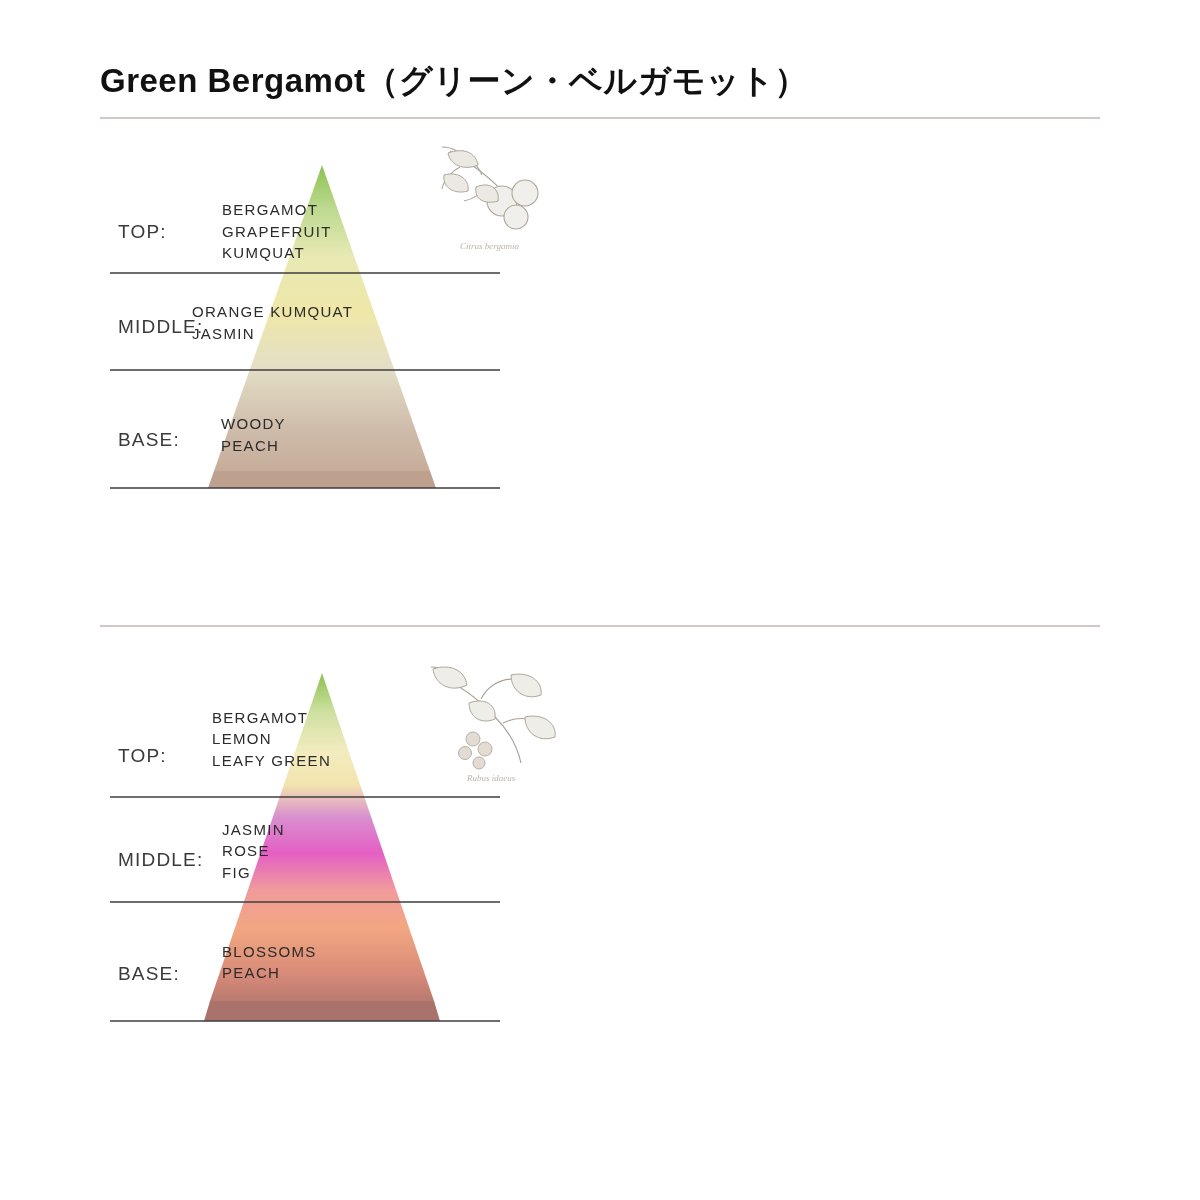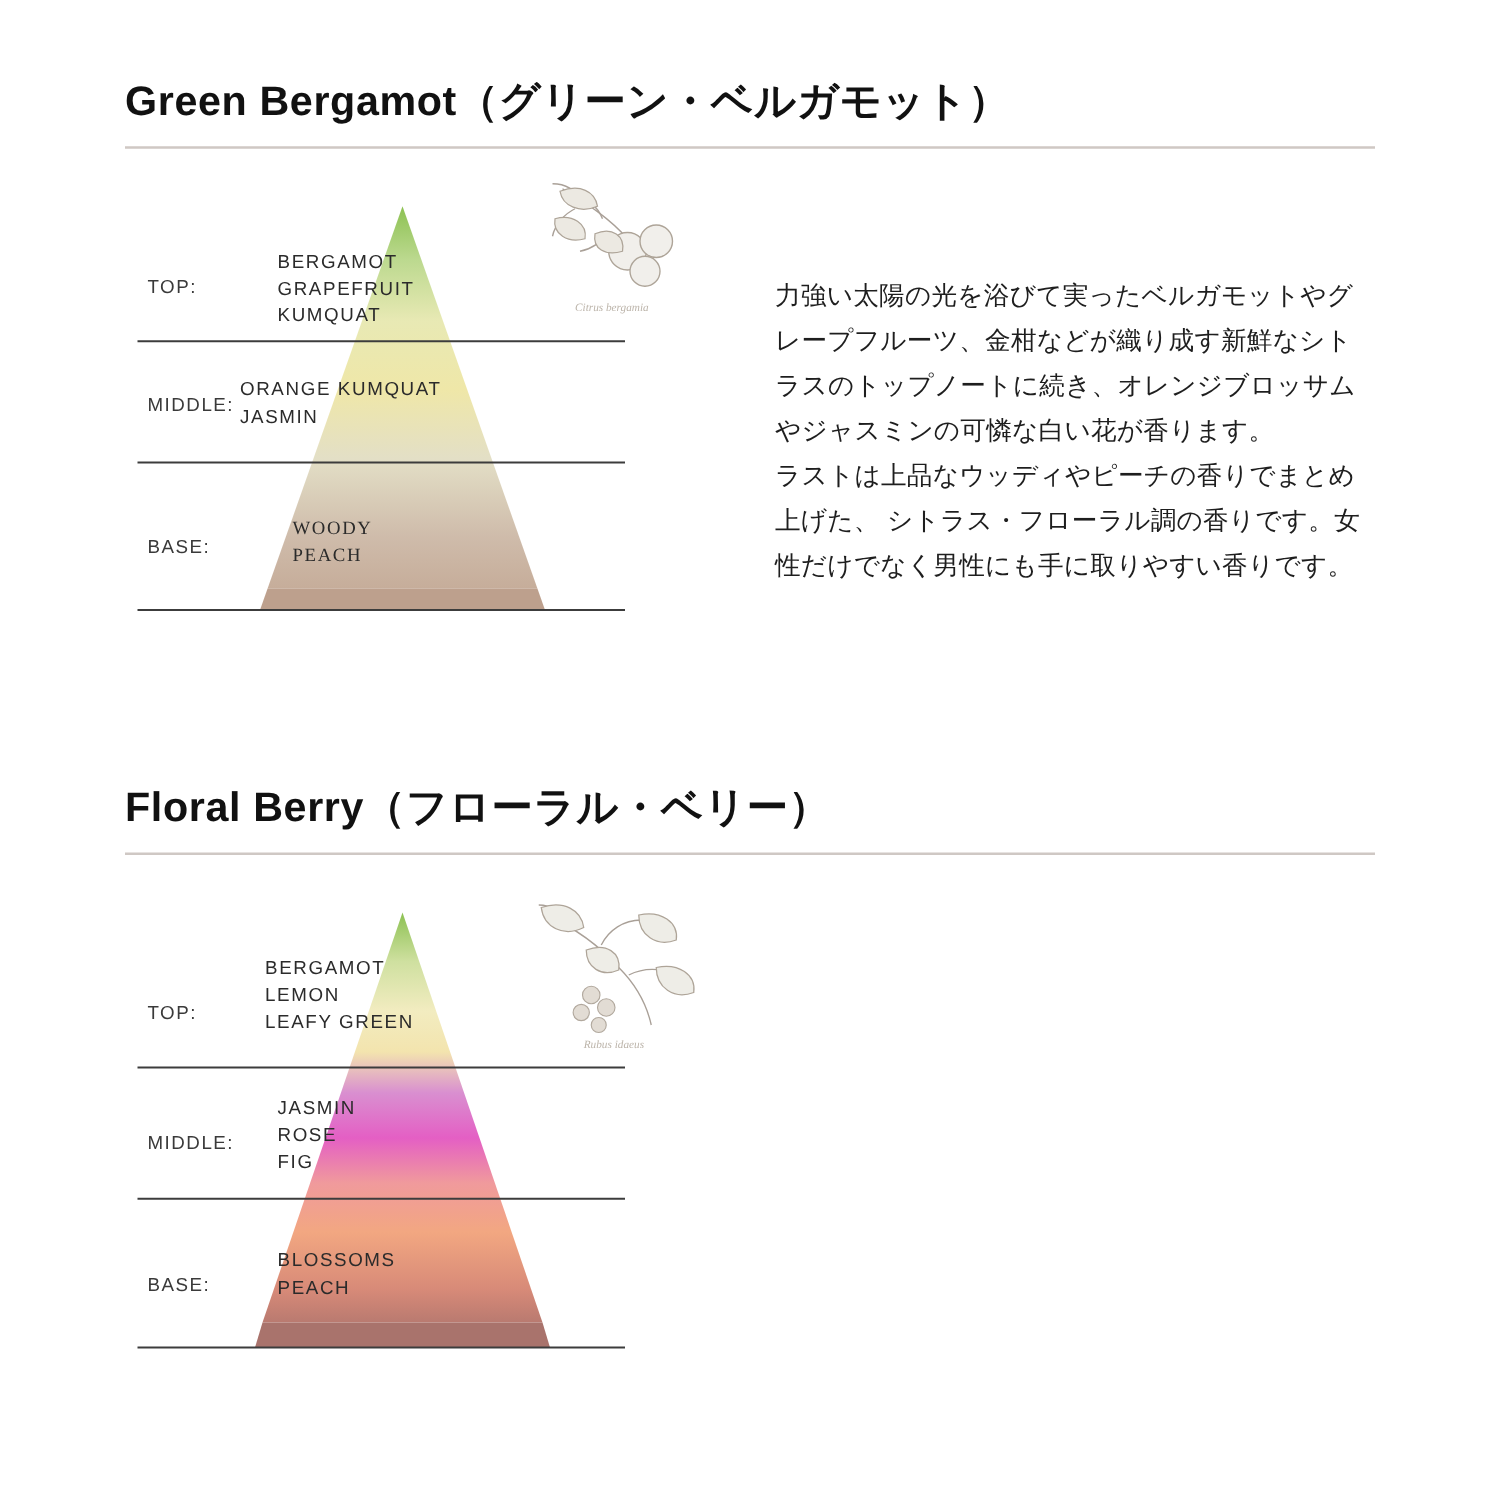--- a/index.html
+++ b/index.html
@@ -55,21 +55,21 @@
   .pyramid-wrap {
     position: absolute;
     left: 0; top: 0;
     width: 440px; height: 370px;
   }
 
   .pyramid-svg { position: absolute; left: 0; top: 0; }
 
   .level-label {
     position: absolute;
-    font-size: 15px;
+    font-size: 19px;
     letter-spacing: 1.2px;
     color: #3a3a3a;
     font-family: "Liberation Sans", sans-serif;
   }
 
   .notes {
     position: absolute;
     text-align: left;
     font-size: 15px;
     letter-spacing: 1.3px;
@@ -134,21 +134,21 @@
 
           <div class="level-label" style="left:18px; top:80px;">TOP:</div>
           <div class="level-label" style="left:18px; top:175px;">MIDDLE:</div>
           <div class="level-label" style="left:18px; top:288px;">BASE:</div>
 
           <div class="notes" style="left:122px; top:58px; width:200px;">BERGAMOT
 GRAPEFRUIT
 KUMQUAT</div>
           <div class="notes" style="left:92px; top:160px; width:260px;">ORANGE KUMQUAT
 JASMIN</div>
-          <div class="notes" style="left:134px; top:272px; width:200px;font-family:Liberation Serif, serif;">WOODY
+          <div class="notes" style="left:121px; top:272px; width:200px;">WOODY
 PEACH</div>
 
           <svg class="botanical" style="left:330px; top:0px;" width="130" height="120" viewBox="0 0 130 120">
             <g stroke="#9b9086" fill="none" stroke-width="1.1">
               <path d="M20 10 C40 22 58 34 72 50"></path>
               <path d="M72 50 C80 60 88 72 92 86"></path>
               <path d="M36 20 C30 10 22 6 12 6"></path>
               <path d="M30 26 C22 30 14 38 12 48"></path>
               <path d="M52 34 C48 24 40 18 30 16"></path>
               <path d="M58 44 C52 52 44 58 34 60"></path>
@@ -161,27 +161,24 @@
             <g fill="#e9e6de" stroke="#a09587" stroke-width="1">
               <path d="M18 12 C34 6 46 12 48 24 C34 30 20 24 18 12 Z"></path>
               <path d="M14 34 C28 30 40 38 38 50 C24 54 12 46 14 34 Z"></path>
               <path d="M46 46 C60 40 70 48 68 60 C54 64 44 58 46 46 Z"></path>
             </g>
             <text x="30" y="108" font-family="Liberation Serif, serif" font-size="9" fill="#b0a79b" font-style="italic">Citrus bergamia</text>
           </svg>
         </div>
       </div>
 
-      <div class="description">力強い太陽の光を浴びて実ったベルガモットやグレープフルーツ、金柑などが織り成す新鮮なシトラスのトップノートに続き、オレンジブロッサムやジャスミンの可憐な白い花が香ります。
-ラストは上品なウッディやピーチの香りでまとめ上げた、 シトラス・フローラル調の香りです。女性だけでなく男性にも手に取りやすい香りです。</div>
     </div>
   </div>
 
   <div class="section" id="section-1">
-    <h2 class="section-heading">Floral Berry（フローラル・ベリー）</h2>
     <div class="heading-rule"></div>
 
     <div class="section-body">
 
       <div class="diagram">
         <div class="pyramid-wrap">
           <svg class="pyramid-svg" width="440" height="400" viewBox="0 0 440 400">
             <defs>
               <linearGradient id="g1" x1="0" y1="0" x2="0" y2="1">
                 <stop offset="0%" stop-color="#8cc152"></stop>

